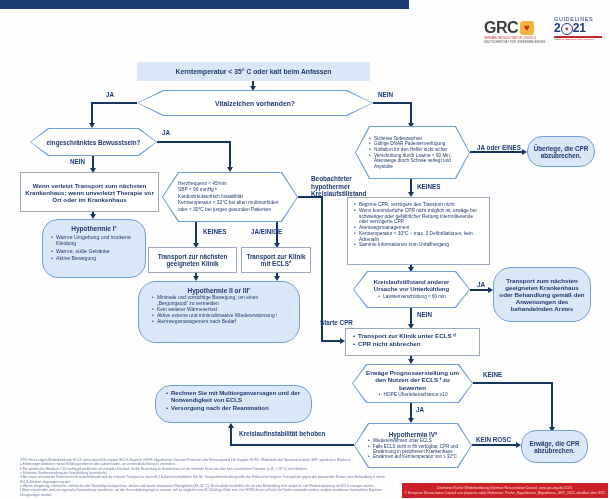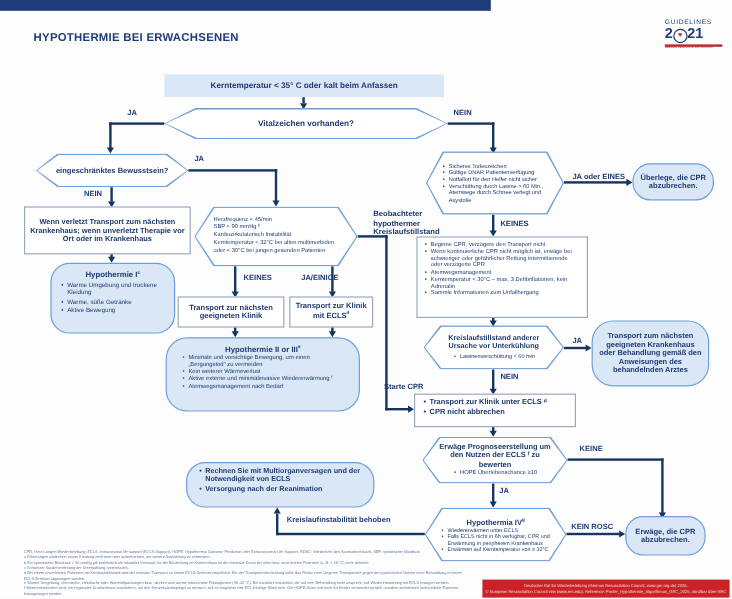--- a/index.html
+++ b/index.html
@@ -45,22 +45,28 @@
   .glsub{font-size:2.3px;color:#c0272d;}
   .fineprint{font-size:3.2px;color:#66779a;line-height:1.35;}
   .credit{background:#cb2127;color:#f3d9d9;font-size:3.4px;line-height:1.35;display:flex;flex-direction:column;align-items:center;justify-content:center;text-align:center;}
 </style>
 </head>
 <body>
 
 <div id="page">
 
   <div class="abs topbar" style="left:0;top:3;width:409px;height:9px;"></div>
-  <div class="abs pagetitle" style="left:28px;top:26px;">HYPOTHERMIE BEI ERWACHSENEN</div>
-
+
+  <div class="abs" style="left:484px;top:19px;width:64px;">
+    <div>
+      <span class="grcword">GRC</span><span class="grcheart">♥</span>
+    </div>
+    <div class="grcsub" style="color:#c0272d;">GERMAN RESUSCITATION COUNCIL</div>
+    <div class="grcsub" style="color:#3d3d3f;">DEUTSCHER RAT FÜR WIEDERBELEBUNG</div>
+  </div>
 
   <div class="abs" style="left:554px;top:16px;width:48px;">
     <div class="glword">GUIDELINES</div>
     <div class="glyear">
       <span>2</span><span class="glo">♥</span><span>21</span>
     </div>
     <div class="glbar"></div>
     <div class="glsub">GERMAN RESUSCITATION COUNCIL</div>
   </div>
 

